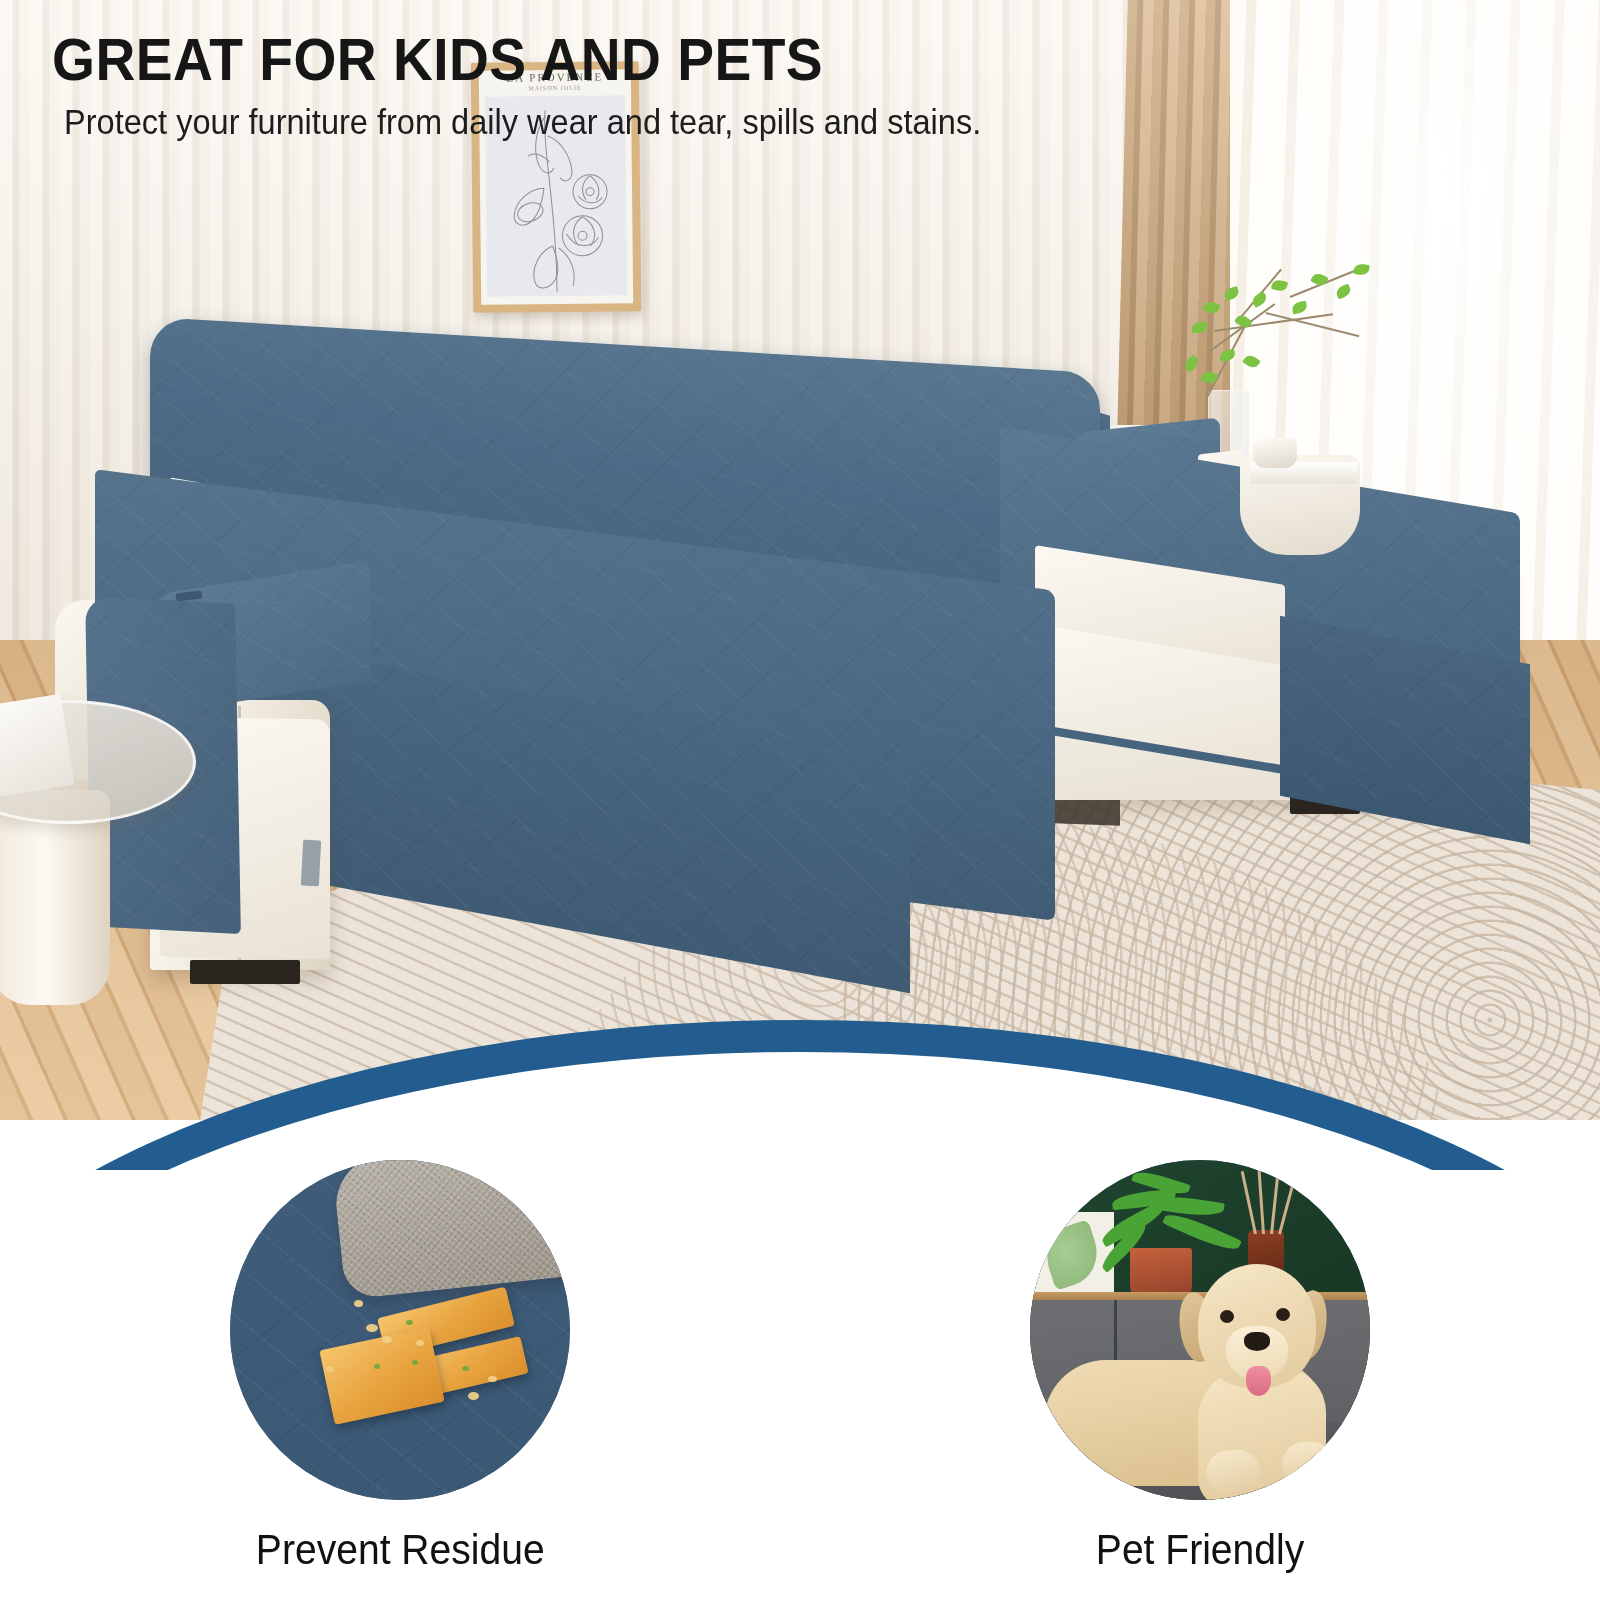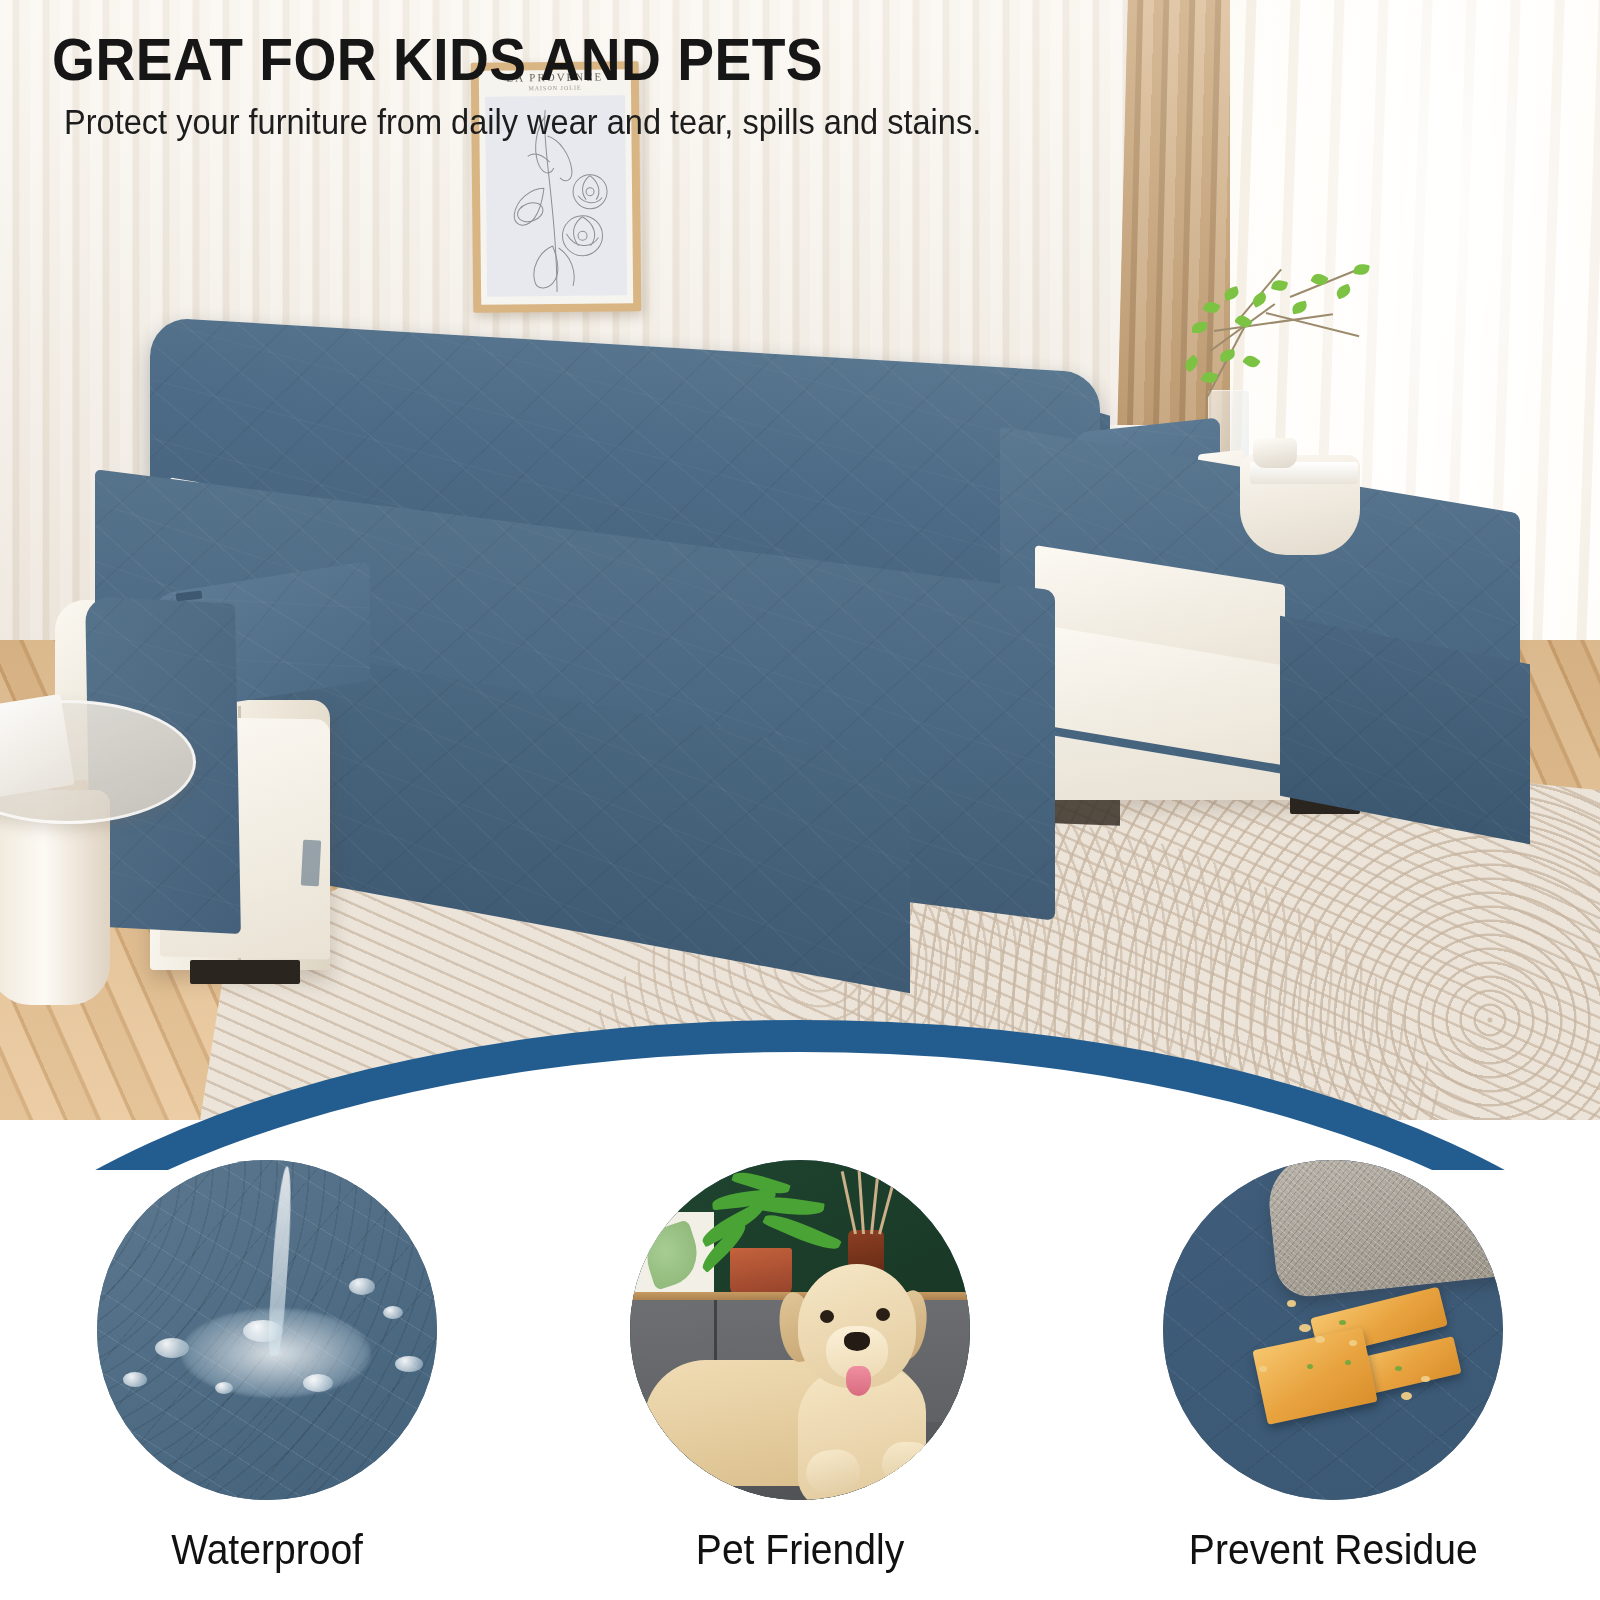--- a/index.html
+++ b/index.html
@@ -437,37 +437,45 @@
     <div class="headline">GREAT FOR KIDS AND PETS</div>
     <div class="subline">Protect your furniture from daily wear and tear, spills and stains.</div>
   </div>
 
   <div class="divider"></div>
   <div class="divider-inner"></div>
   <div class="white-base"></div>
 
   <div class="features">
 
+
     <div class="feature">
       <div class="circle">
-        <div class="wp-fabric"></div>
-        <div class="wp-quilt"></div>
-        <div class="wp-dots"></div>
-        <div class="wp-splash"></div>
-        <div class="wp-stream"></div>
-        <div class="wp-bead" style="left:252px;top:118px;width:26px;height:17px;"></div>
-        <div class="wp-bead" style="left:286px;top:146px;width:20px;height:13px;"></div>
-        <div class="wp-bead" style="left:58px;top:178px;width:34px;height:20px;"></div>
-        <div class="wp-bead" style="left:26px;top:212px;width:24px;height:15px;"></div>
-        <div class="wp-bead" style="left:118px;top:222px;width:18px;height:12px;"></div>
-        <div class="wp-bead" style="left:206px;top:214px;width:30px;height:18px;"></div>
-        <div class="wp-bead" style="left:298px;top:196px;width:28px;height:16px;"></div>
-        <div class="wp-bead" style="left:146px;top:160px;width:40px;height:22px;"></div>
+        <div class="pr-fabric"></div>
+        <div class="pr-quilt"></div>
+        <div class="pr-cushion"></div>
+
+        <div class="cracker" style="left:150px;top:142px;width:132px;height:40px;transform:rotate(-14deg);"></div>
+        <div class="cracker" style="left:168px;top:190px;width:128px;height:38px;transform:rotate(-13deg);"></div>
+        <div class="cracker" style="left:96px;top:178px;width:112px;height:76px;transform:rotate(-12deg);"></div>
+
+        <div class="chip" style="left:176px;top:160px;width:7px;height:5px;"></div>
+        <div class="chip" style="left:232px;top:206px;width:7px;height:5px;"></div>
+        <div class="chip" style="left:144px;top:204px;width:6px;height:5px;"></div>
+        <div class="chip" style="left:182px;top:200px;width:6px;height:5px;"></div>
+
+        <div class="crumb" style="left:124px;top:140px;width:9px;height:7px;"></div>
+        <div class="crumb" style="left:136px;top:164px;width:12px;height:8px;"></div>
+        <div class="crumb" style="left:152px;top:176px;width:10px;height:7px;"></div>
+        <div class="crumb" style="left:186px;top:180px;width:8px;height:6px;"></div>
+        <div class="crumb" style="left:96px;top:206px;width:8px;height:6px;"></div>
+        <div class="crumb" style="left:238px;top:232px;width:11px;height:8px;"></div>
+        <div class="crumb" style="left:258px;top:216px;width:9px;height:6px;"></div>
       </div>
-      <div class="feature-label">Waterproof</div>
+      <div class="feature-label">Prevent Residue</div>
     </div>
 
     <div class="feature">
       <div class="circle">
         <div class="pf-wall"></div>
         <div class="pf-art"></div>
         <div class="pf-artleaf"></div>
 
         <div class="pf-plant">
           <div class="pf-frond" style="left:10px;top:46px;width:70px;height:16px;transform:rotate(-28deg);"></div>
@@ -501,40 +509,14 @@
         <div class="dog-eye" style="left:246px;top:148px;"></div>
         <div class="dog-muzzle"></div>
         <div class="dog-nose"></div>
         <div class="dog-tongue"></div>
         <div class="dog-paw" style="left:176px;top:290px;transform:rotate(-6deg);"></div>
         <div class="dog-paw" style="left:252px;top:282px;transform:rotate(4deg);"></div>
       </div>
       <div class="feature-label">Pet Friendly</div>
     </div>
 
-    <div class="feature">
-      <div class="circle">
-        <div class="pr-fabric"></div>
-        <div class="pr-quilt"></div>
-        <div class="pr-cushion"></div>
-
-        <div class="cracker" style="left:150px;top:142px;width:132px;height:40px;transform:rotate(-14deg);"></div>
-        <div class="cracker" style="left:168px;top:190px;width:128px;height:38px;transform:rotate(-13deg);"></div>
-        <div class="cracker" style="left:96px;top:178px;width:112px;height:76px;transform:rotate(-12deg);"></div>
-
-        <div class="chip" style="left:176px;top:160px;width:7px;height:5px;"></div>
-        <div class="chip" style="left:232px;top:206px;width:7px;height:5px;"></div>
-        <div class="chip" style="left:144px;top:204px;width:6px;height:5px;"></div>
-        <div class="chip" style="left:182px;top:200px;width:6px;height:5px;"></div>
-
-        <div class="crumb" style="left:124px;top:140px;width:9px;height:7px;"></div>
-        <div class="crumb" style="left:136px;top:164px;width:12px;height:8px;"></div>
-        <div class="crumb" style="left:152px;top:176px;width:10px;height:7px;"></div>
-        <div class="crumb" style="left:186px;top:180px;width:8px;height:6px;"></div>
-        <div class="crumb" style="left:96px;top:206px;width:8px;height:6px;"></div>
-        <div class="crumb" style="left:238px;top:232px;width:11px;height:8px;"></div>
-        <div class="crumb" style="left:258px;top:216px;width:9px;height:6px;"></div>
-      </div>
-      <div class="feature-label">Prevent Residue</div>
-    </div>
-
   </div>
 </div>
 
 </body></html>

